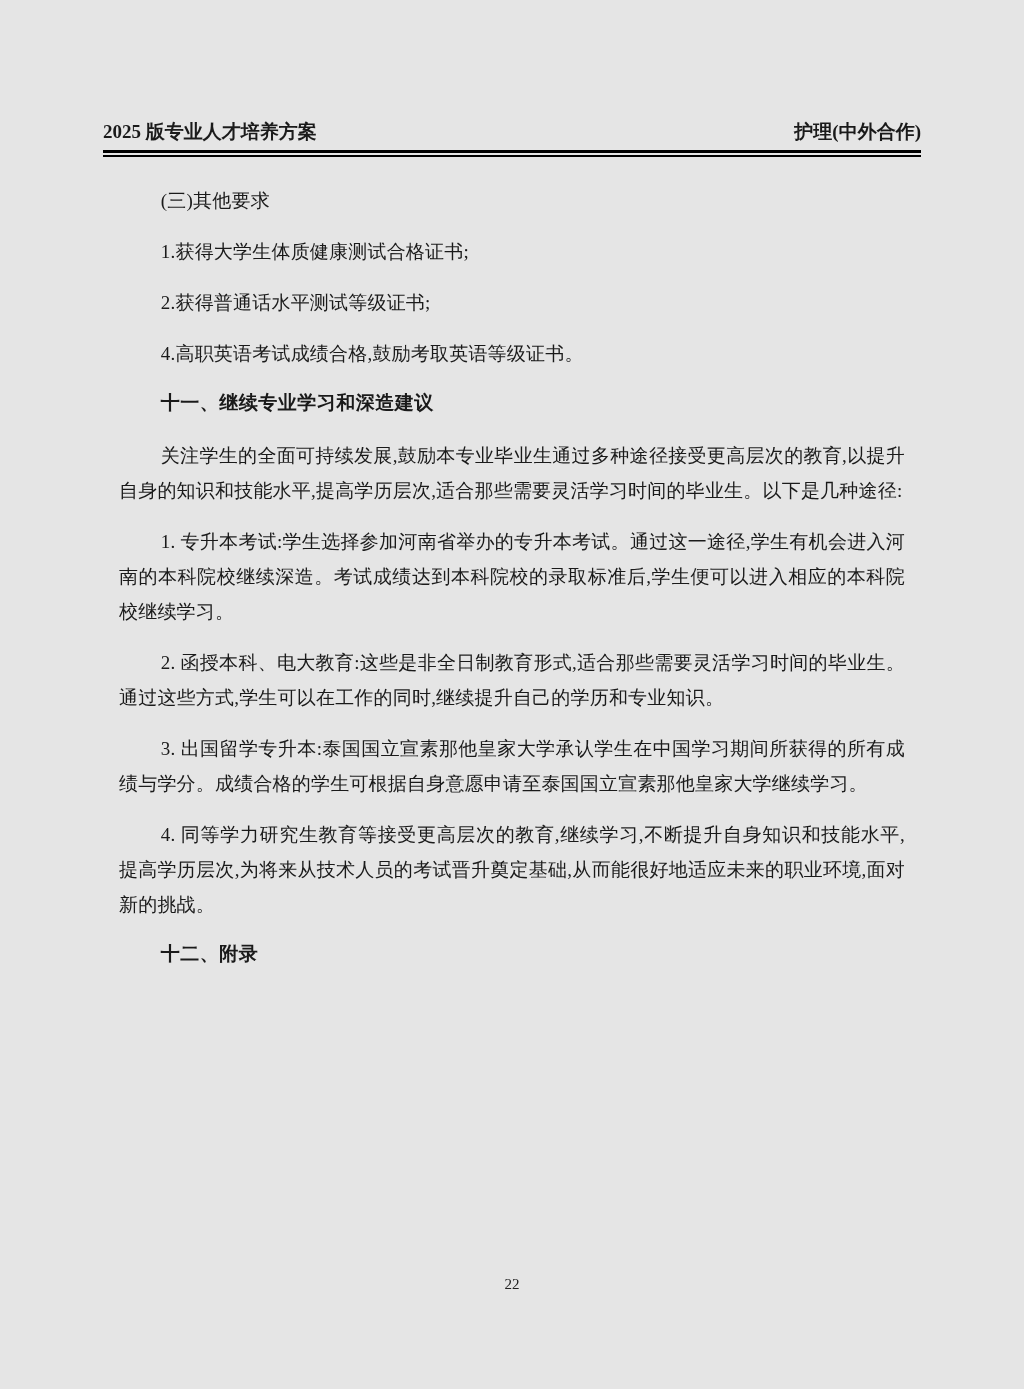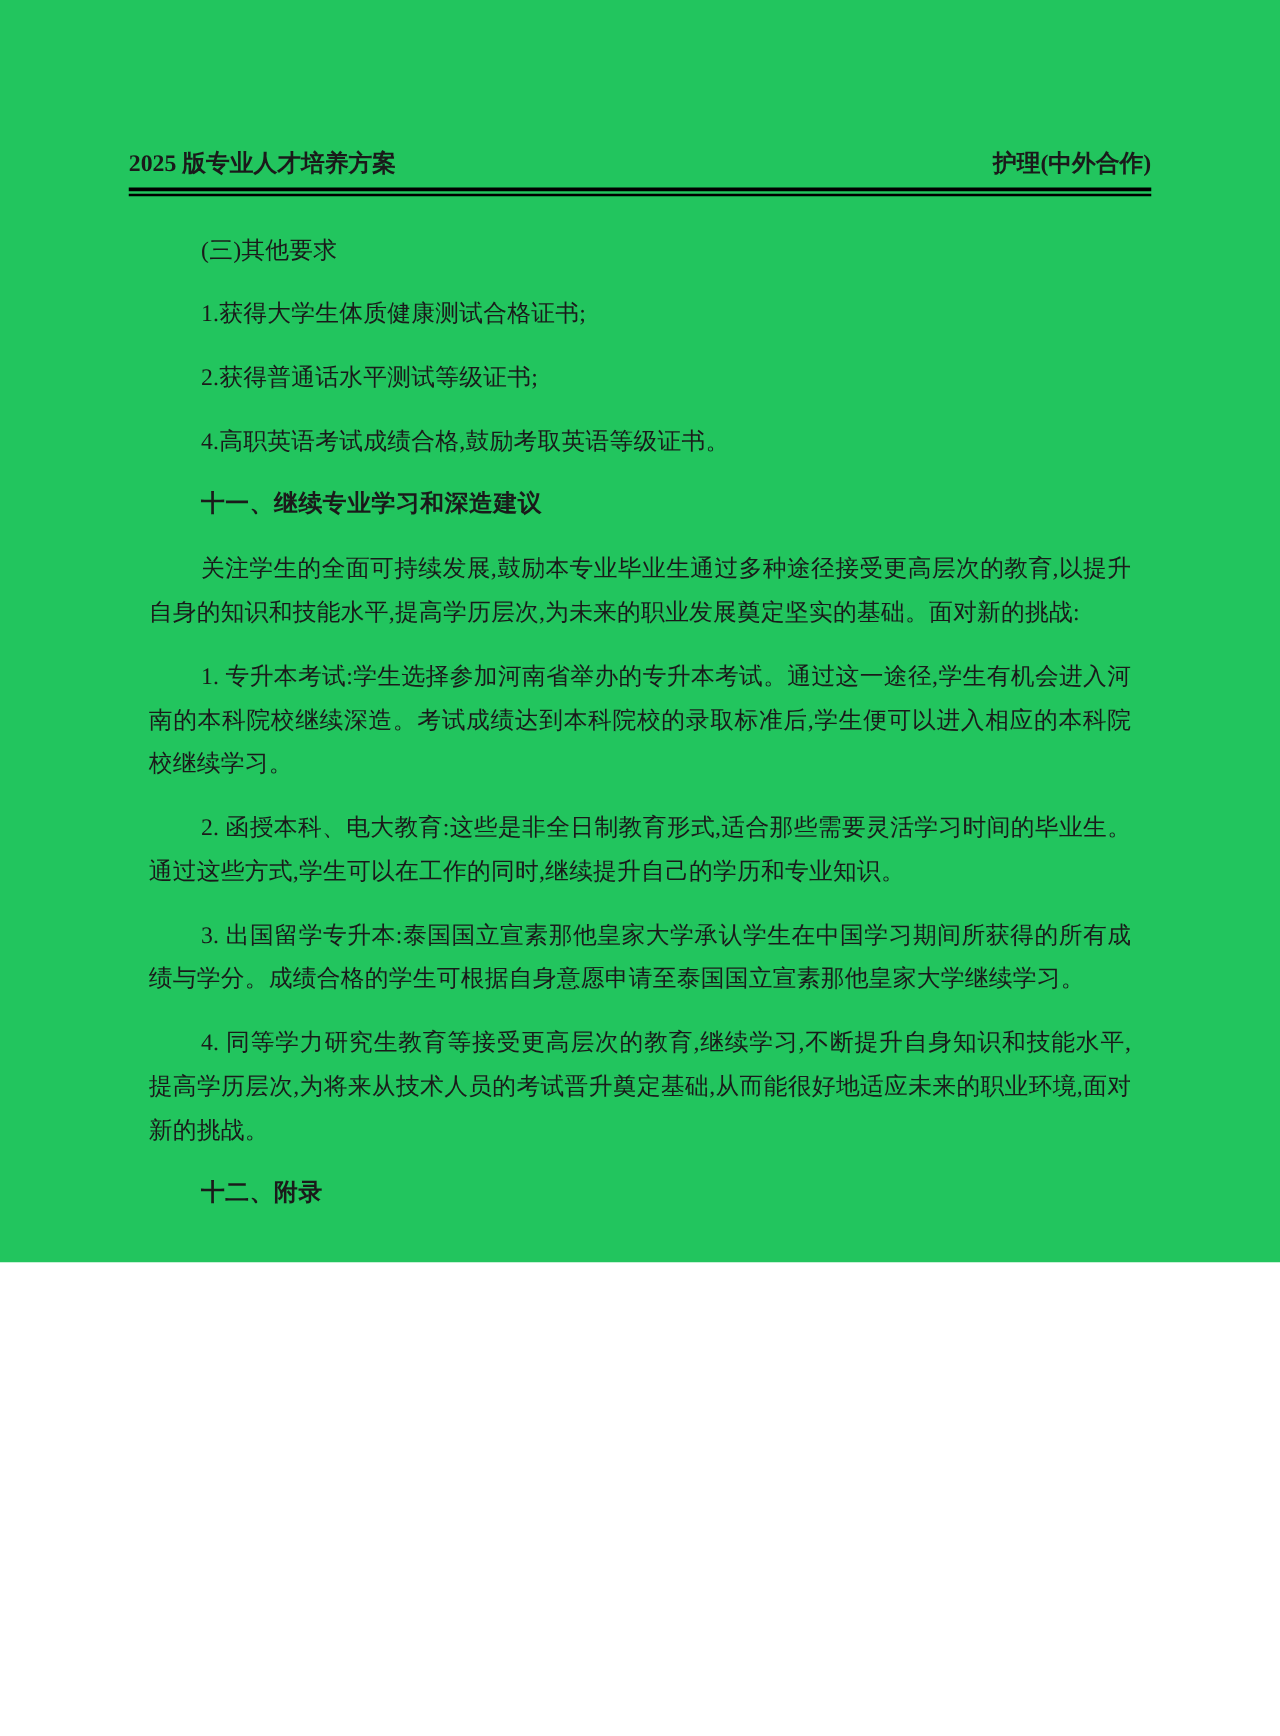--- a/index.html
+++ b/index.html
@@ -3,22 +3,22 @@
 <meta charset="utf-8">
 <style>
   html, body {
     margin: 0;
     padding: 0;
     background: #ffffff;
   }
   .page {
     position: relative;
     width: 1024px;
-    height: 1010px;
-    background: #22c55e;
+    height: 1389px;
+    background: #e5e5e5;
     font-family: "Liberation Serif", "DejaVu Serif", serif;
     color: #1a1a1a;
     overflow: hidden;
   }
   .header-row {
     position: absolute;
     left: 103px;
     width: 818px;
     top: 120px;
     display: flex;
@@ -93,21 +93,21 @@
     <div class="rule-gap"></div>
     <div class="rule-line-2"></div>
   </div>
 
   <div class="content">
     <p>(三)其他要求</p>
     <p>1.获得大学生体质健康测试合格证书;</p>
     <p>2.获得普通话水平测试等级证书;</p>
     <p>4.高职英语考试成绩合格,鼓励考取英语等级证书。</p>
     <p class="heading">十一、继续专业学习和深造建议</p>
-    <p>关注学生的全面可持续发展,鼓励本专业毕业生通过多种途径接受更高层次的教育,以提升自身的知识和技能水平,提高学历层次,为未来的职业发展奠定坚实的基础。面对新的挑战:</p>
+    <p>关注学生的全面可持续发展,鼓励本专业毕业生通过多种途径接受更高层次的教育,以提升自身的知识和技能水平,提高学历层次,适合那些需要灵活学习时间的毕业生。以下是几种途径:</p>
     <p>1. 专升本考试:学生选择参加河南省举办的专升本考试。通过这一途径,学生有机会进入河南的本科院校继续深造。考试成绩达到本科院校的录取标准后,学生便可以进入相应的本科院校继续学习。</p>
     <p>2. 函授本科、电大教育:这些是非全日制教育形式,适合那些需要灵活学习时间的毕业生。通过这些方式,学生可以在工作的同时,继续提升自己的学历和专业知识。</p>
     <p>3. 出国留学专升本:泰国国立宣素那他皇家大学承认学生在中国学习期间所获得的所有成绩与学分。成绩合格的学生可根据自身意愿申请至泰国国立宣素那他皇家大学继续学习。</p>
     <p>4. 同等学力研究生教育等接受更高层次的教育,继续学习,不断提升自身知识和技能水平,提高学历层次,为将来从技术人员的考试晋升奠定基础,从而能很好地适应未来的职业环境,面对新的挑战。</p>
     <p class="heading">十二、附录</p>
   </div>
 
   <div class="footer">
     <span>22</span>
   </div>

